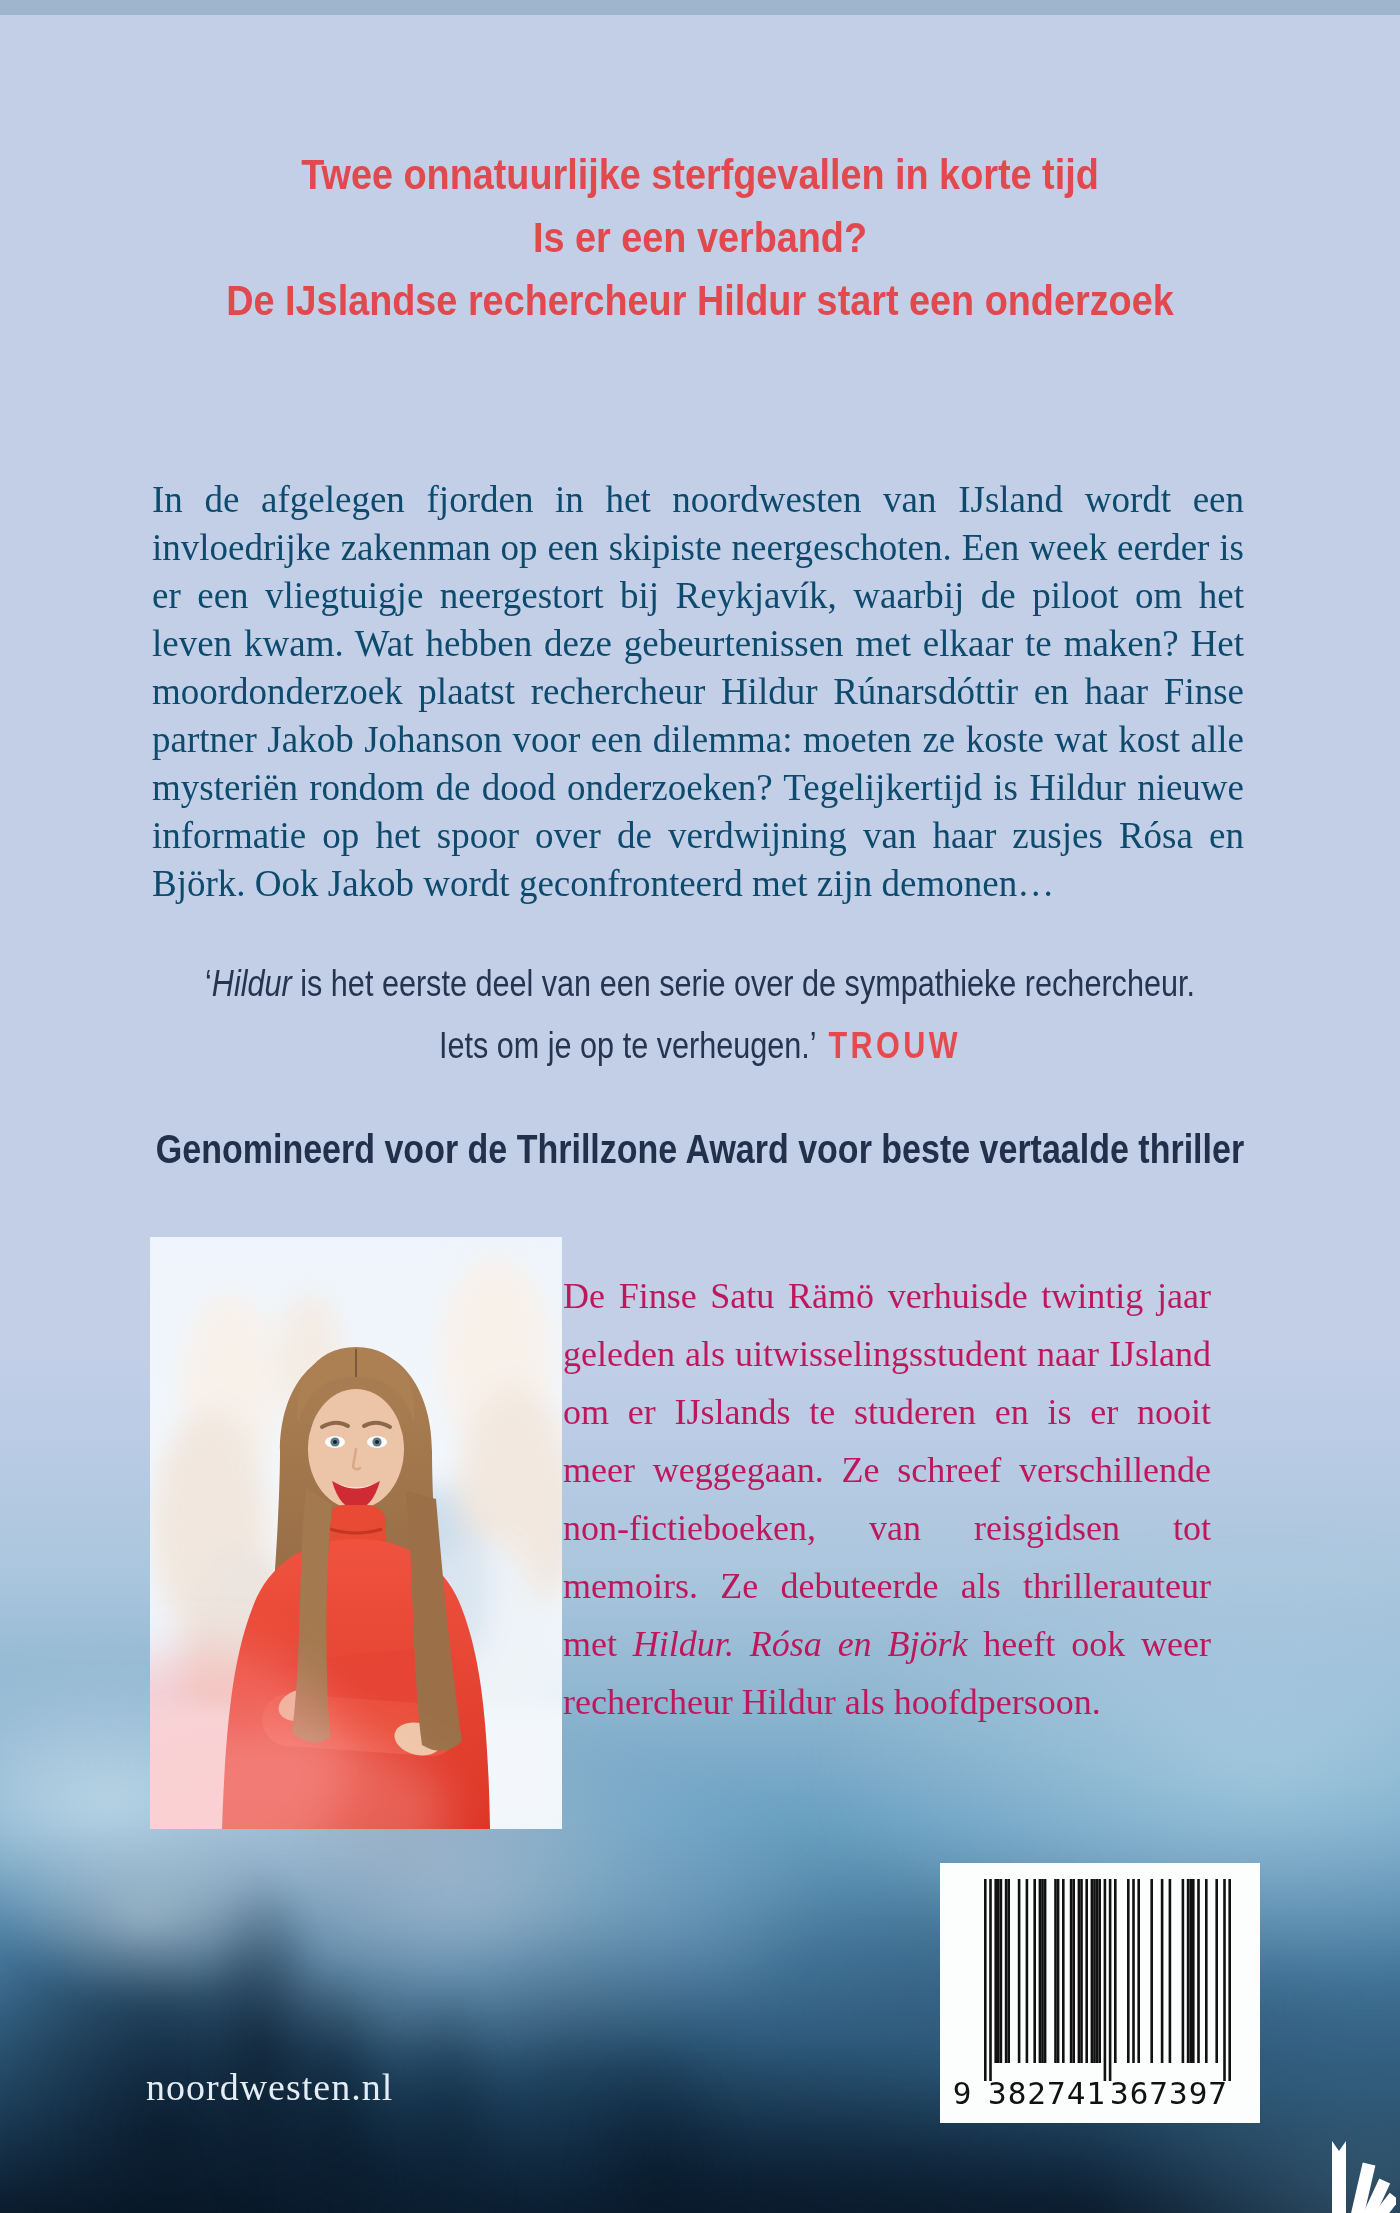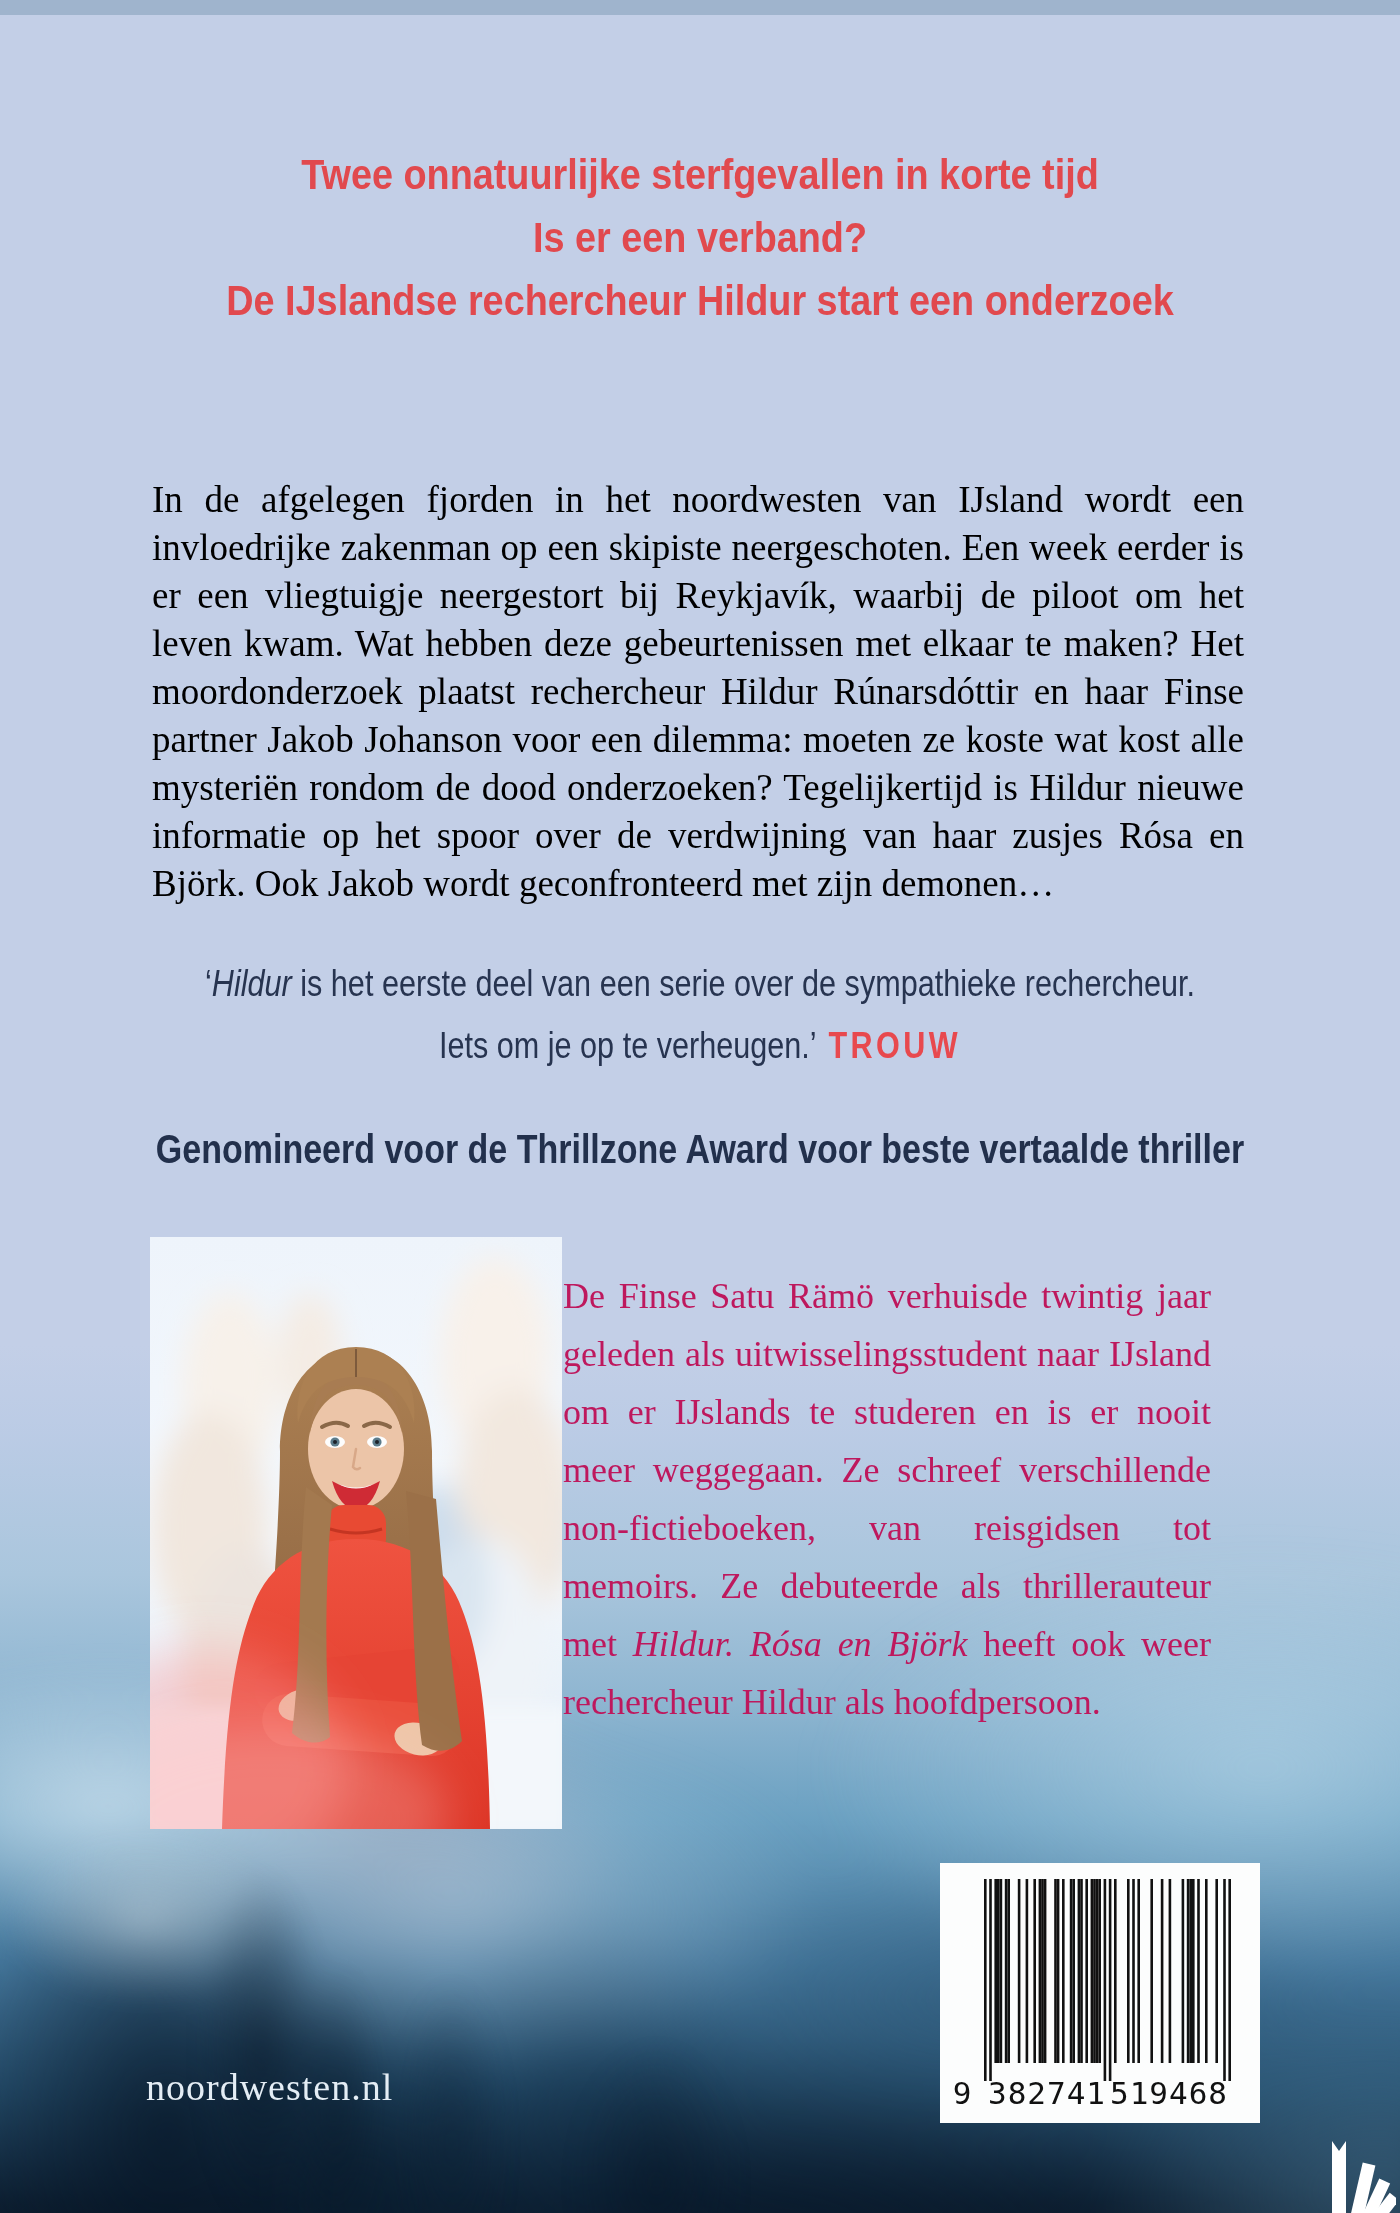--- a/index.html
+++ b/index.html
@@ -48,21 +48,21 @@
   }
   
   .headline{
     position:absolute;left:0;top:128px;width:1400px;text-align:center;
     color:#e1494e;font-weight:700;font-size:42px;line-height:63px;
     letter-spacing:0px;transform:scaleX(.90);
   }
   .headline div{white-space:nowrap;}
   .synopsis{
     position:absolute;left:152px;top:424px;width:1092px;
-    font-family:"Liberation Serif",serif;color:#000000;
+    font-family:"Liberation Serif",serif;color:#0c4a6e;
     font-size:37px;line-height:48px;text-align:justify;
   }
   .quote{
     position:absolute;left:0;top:938px;width:1400px;text-align:center;
     color:#273450;font-size:36px;line-height:62px;transform:scaleX(.85);
   }
   .quote div{white-space:nowrap;}
   .quote .it{font-style:italic;}
   .quote .trouw{color:#e8494e;font-weight:700;letter-spacing:4px;margin-left:14px;}
   .award{
@@ -254,21 +254,21 @@
         <rect x="252.00" y="16" width="2.60" height="184" fill="#111"></rect>
         <rect x="257.20" y="16" width="2.60" height="184" fill="#111"></rect>
         <rect x="265.00" y="16" width="2.60" height="184" fill="#111"></rect>
         <rect x="275.40" y="16" width="2.60" height="184" fill="#111"></rect>
         <rect x="283.20" y="16" width="2.60" height="202" fill="#111"></rect>
         <rect x="288.40" y="16" width="2.60" height="202" fill="#111"></rect>
       </svg>
     <div class="bc-num">
       <span class="bc-first">9</span>
       <span class="bc-left">382741</span>
-      <span class="bc-right">519468</span>
+      <span class="bc-right">367397</span>
     </div>
   </div>
 
   <div class="publogo">
     <svg width="72" height="86" viewBox="0 0 72 86" xmlns="http://www.w3.org/2000/svg">
       <g fill="#ffffff">
         <polygon points="8,2 15,12 22,2 22,84 8,84"></polygon>
         <rect x="25" y="22" width="13" height="61" transform="rotate(13 25 83)"></rect>
         <rect x="35" y="35" width="12" height="48" transform="rotate(25 35 83)"></rect>
         <rect x="43" y="46" width="12" height="38" transform="rotate(38 43 83)"></rect>

